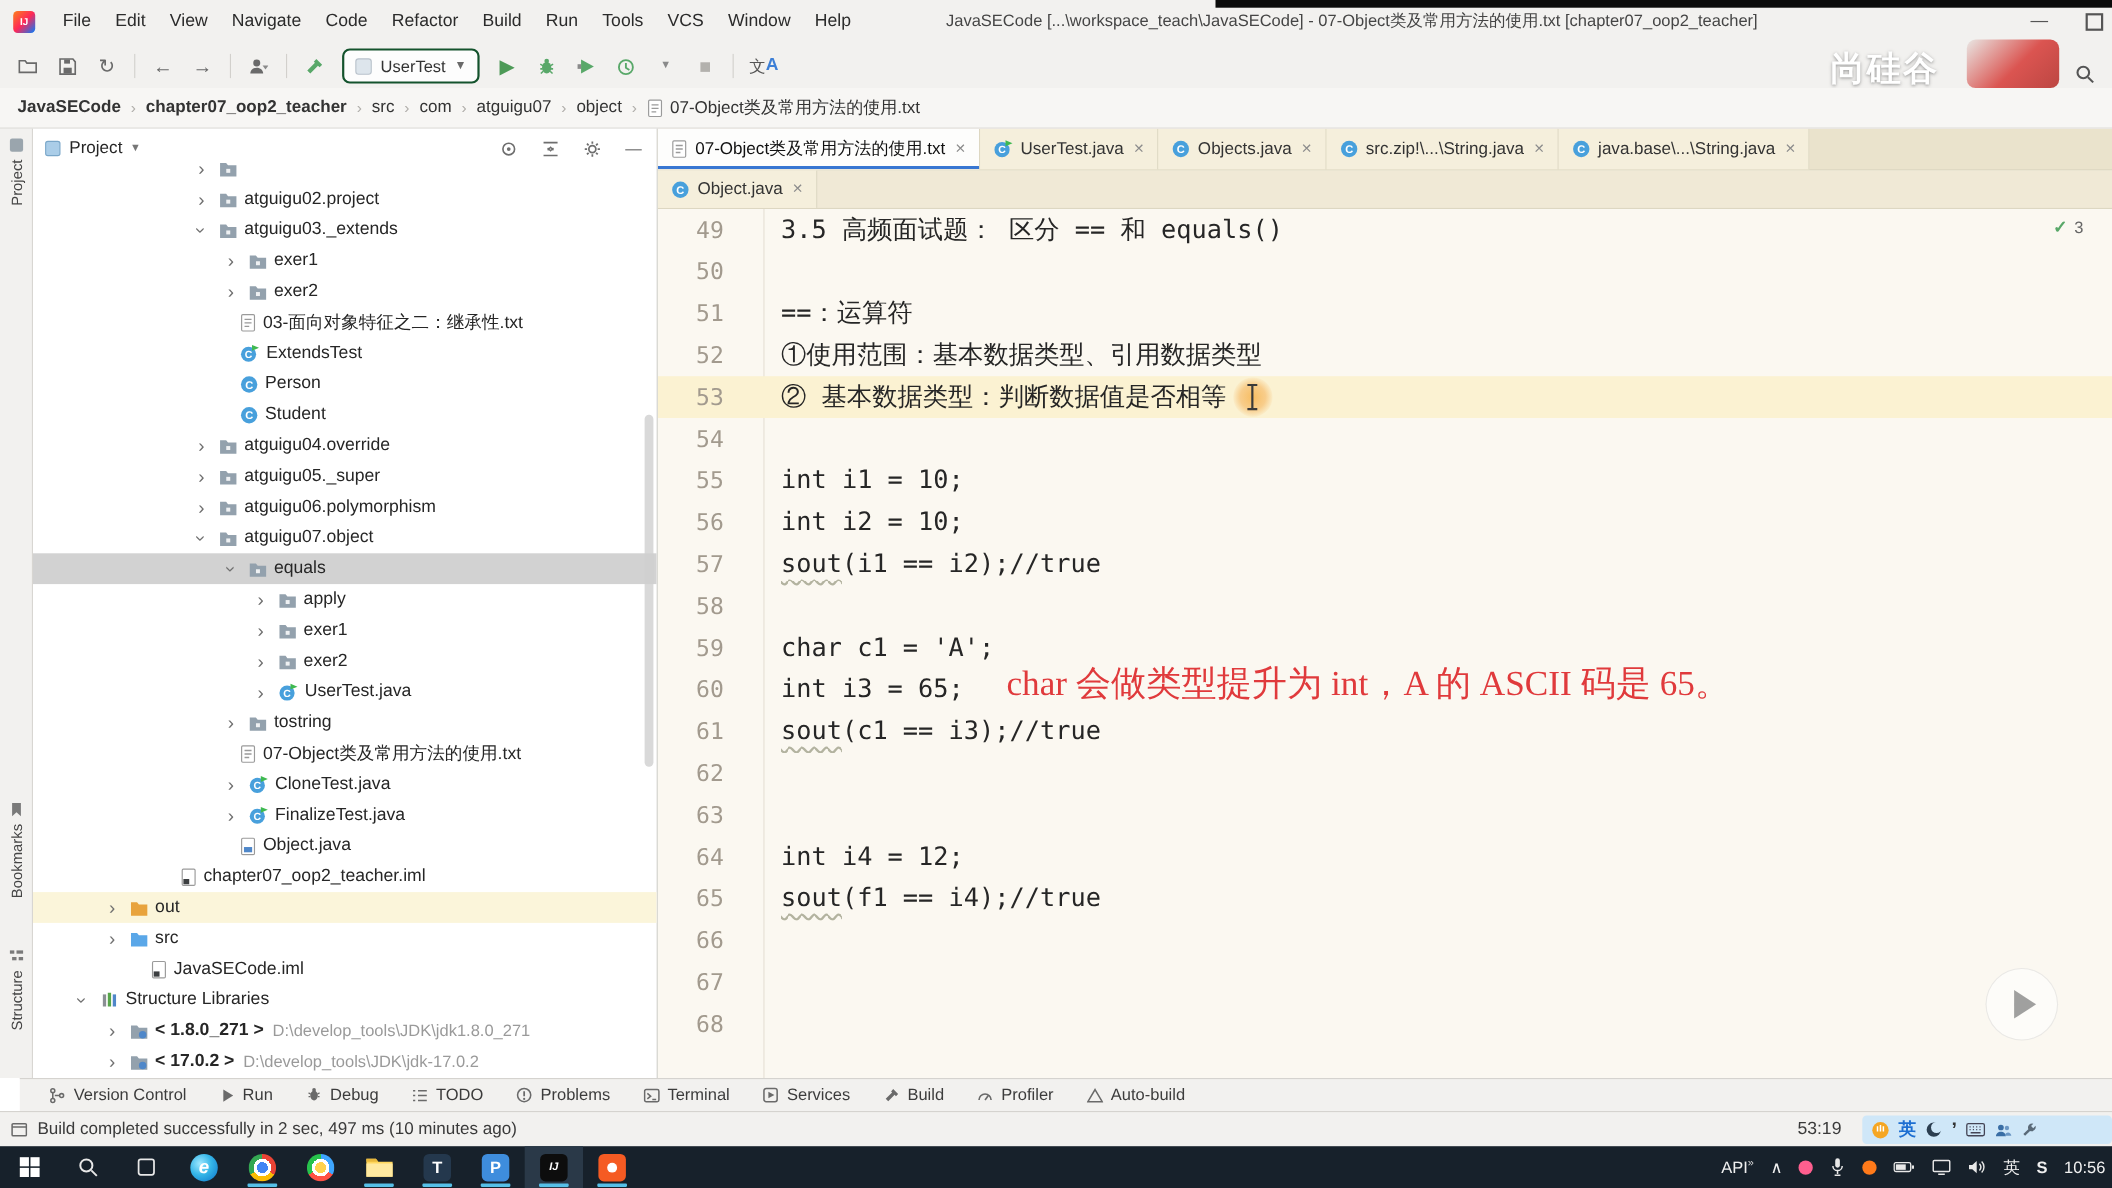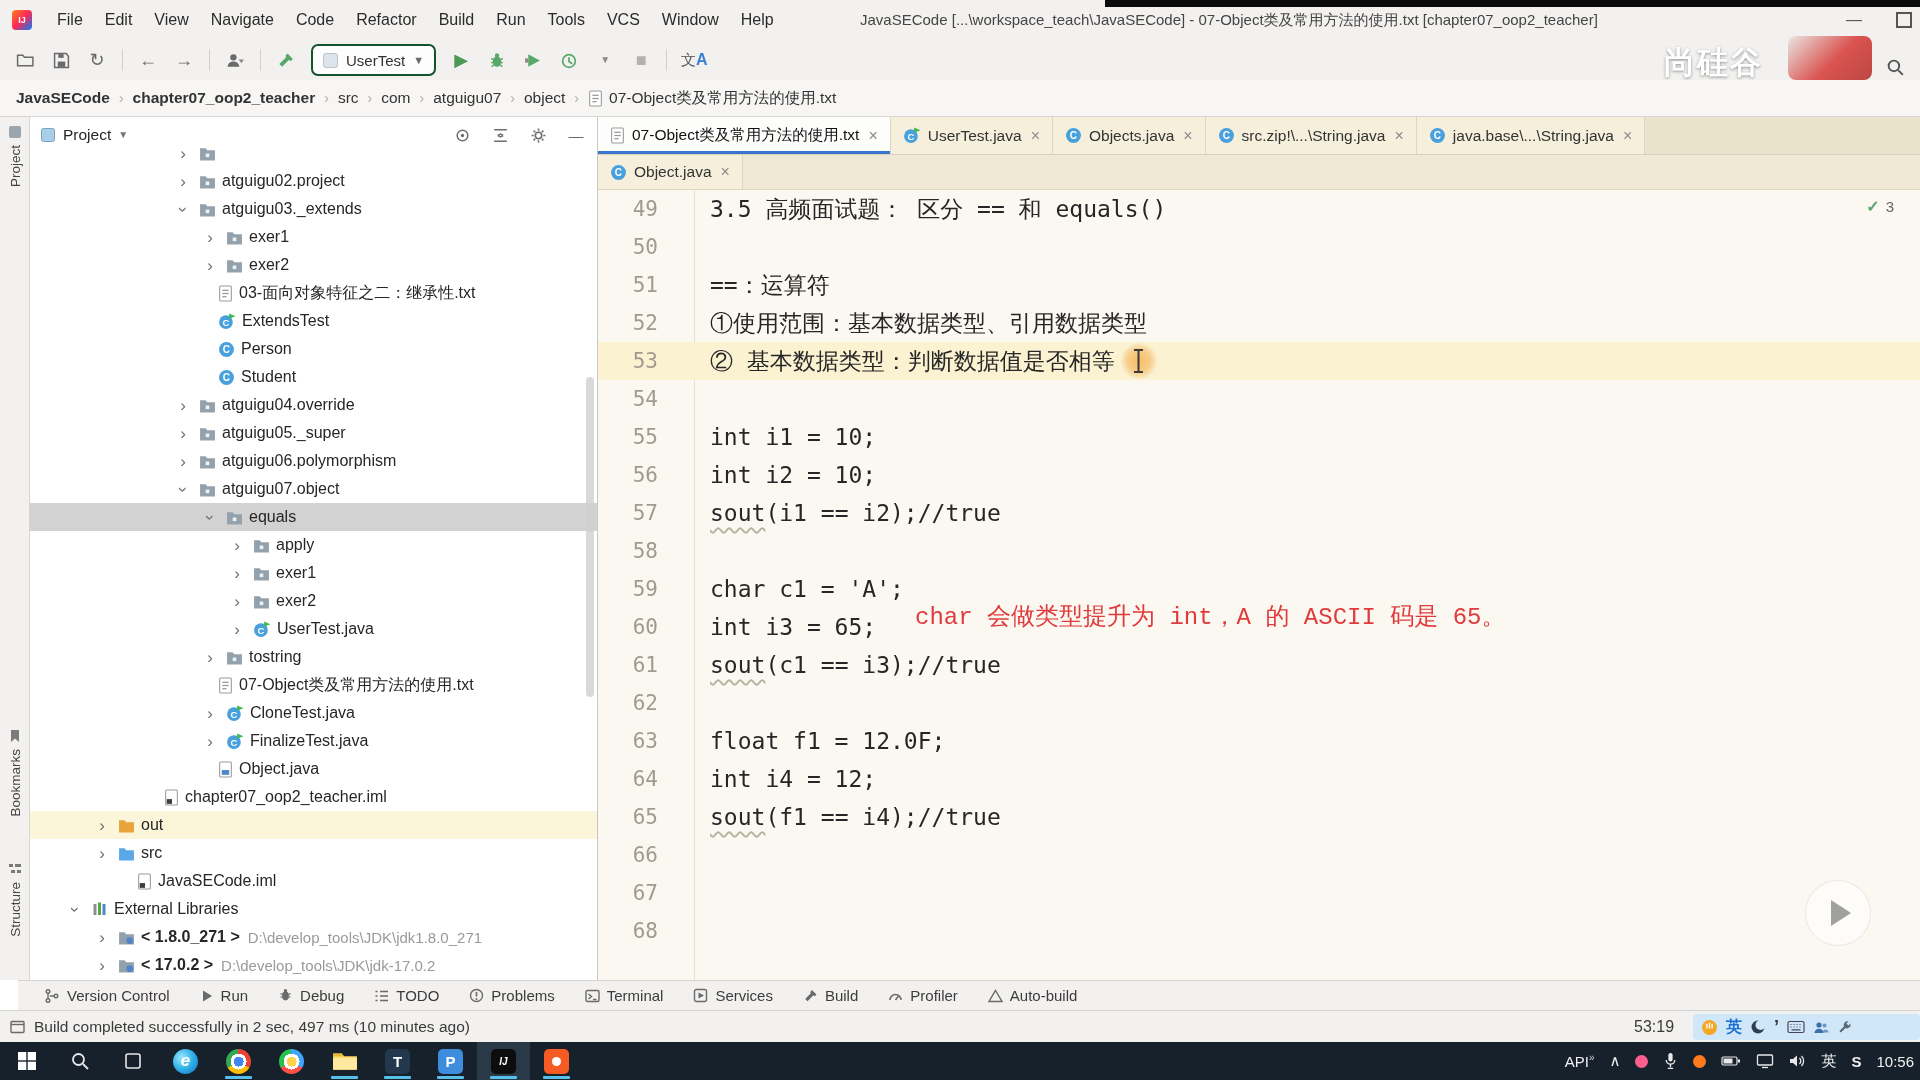--- a/index.html
+++ b/index.html
@@ -83,22 +83,22 @@
   #lines{position:absolute;left:0;top:73px;right:0;bottom:0;overflow:hidden;}
   .cline{display:flex;height:38px;line-height:38px;font-family:"DejaVu Sans Mono",monospace;
          font-size:23px;color:#262626;}
   .cline.caret-line{background:#fbf2d2;}
   .gut{flex:0 0 96px;text-align:right;padding-right:36px;box-sizing:border-box;
        font-size:21px;color:#a29a8e;}
   .ctext{padding-left:16px;white-space:pre;display:flex;align-items:center;}
   .ctext > span{white-space:pre;}
   .wavy{text-decoration:underline;text-decoration-style:wavy;text-decoration-color:#b3b3a0;
         text-decoration-thickness:2px;text-underline-offset:6px;}
-  #annotation{position:absolute;left:317px;top:483px;font-size:24px;color:#e03a3c;white-space:nowrap;
-              font-family:Liberation Mono, monospace;}
+  #annotation{position:absolute;left:317px;top:483px;font-size:32px;color:#e03a3c;white-space:nowrap;
+              font-family:Liberation Serif, serif;}
   .cursor{display:inline-flex;width:36px;height:36px;border-radius:50%;margin-left:6px;
           background:radial-gradient(circle,#f7bd62 0%,#f8cd8b 45%,rgba(248,205,139,0) 74%);
           align-items:center;justify-content:center;}
   #inspections{position:absolute;right:26px;top:80px;display:flex;align-items:center;gap:6px;
                font-size:15px;color:#666;}
   #insp-check{color:#59a869;font-weight:bold;font-size:16px;}
   #play-overlay{position:absolute;left:1207px;top:763px;width:64px;height:64px;border-radius:50%;
                 background:rgba(255,255,255,.55);border:1px solid rgba(0,0,0,.08);
                 display:flex;align-items:center;justify-content:center;}
   #play-overlay .tri{width:0;height:0;border-left:20px solid rgba(110,110,110,.65);
@@ -670,21 +670,21 @@
         <span class="ic">
           <span class="chev down">›</span>
         </span>
         <span class="ic">
           <svg width="17" height="16" viewBox="0 0 16 16">
             <rect x="2" y="3" width="3" height="11" fill="#8a8f94"></rect>
             <rect x="6.5" y="1.5" width="3" height="12.5" fill="#57a64a"></rect>
             <rect x="11" y="3" width="3" height="11" fill="#4f87c9"></rect>
           </svg>
         </span>
-        <span class="tlabel">External Libraries</span>
+        <span class="tlabel">Structure Libraries</span>
       </div>
       <div class="trow" style="padding-left: 62px;">
         <span class="ic">
           <span class="chev">›</span>
         </span>
         <span class="ic">
           <svg width="17" height="15" viewBox="0 0 16 14">
             <path d="M1 2h5.2l1.6 2H15v9.5H1z" fill="#93a1ad"></path>
             <circle cx="11" cy="10" r="3.2" fill="#4f87c9"></circle>
           </svg>
@@ -834,21 +834,20 @@
       <div class="cline">
         <span class="gut">61</span>
         <span class="ctext"><span class="wavy">sout</span><span>(c1 == i3);//true</span></span>
       </div>
       <div class="cline">
         <span class="gut">62</span>
         <span class="ctext"></span>
       </div>
       <div class="cline">
         <span class="gut">63</span>
-        <span class="ctext"><span>float f1 = 12.0F;</span></span>
       </div>
       <div class="cline">
         <span class="gut">64</span>
         <span class="ctext"><span>int i4 = 12;</span></span>
       </div>
       <div class="cline">
         <span class="gut">65</span>
         <span class="ctext"><span class="wavy">sout</span><span>(f1 == i4);//true</span></span>
       </div>
       <div class="cline">

